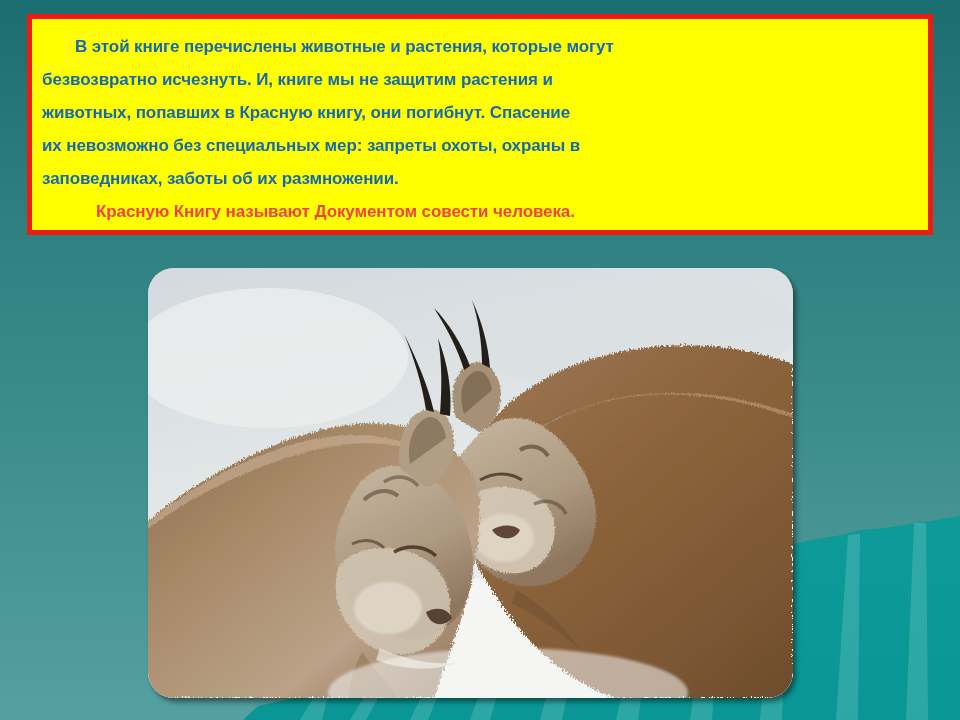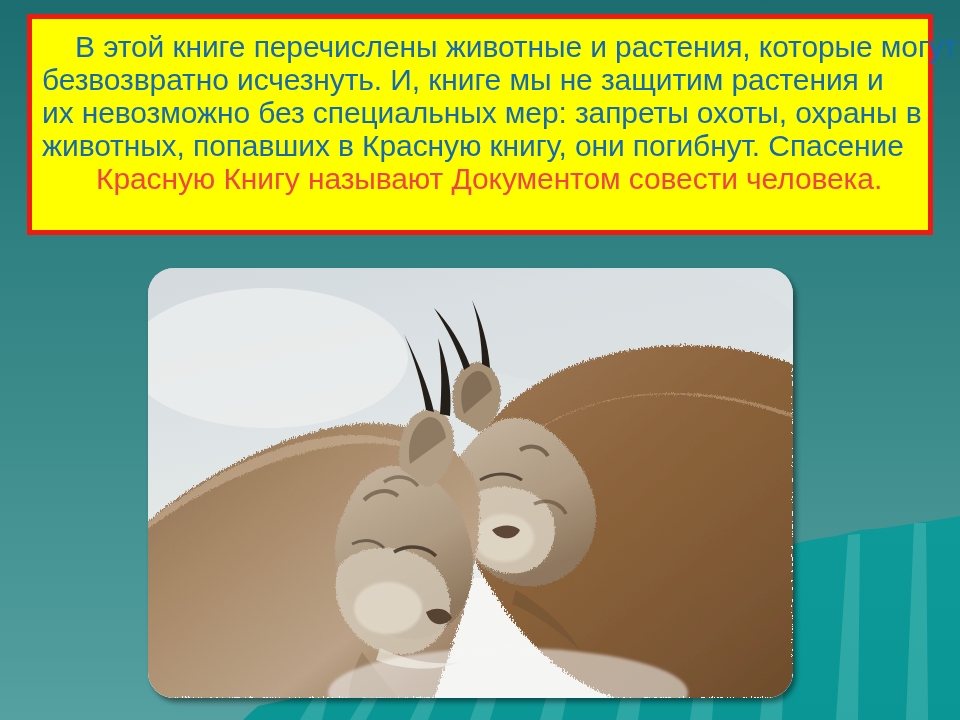--- a/index.html
+++ b/index.html
@@ -34,22 +34,22 @@
     top: 14px;
     width: 906px;
     height: 221px;
     box-sizing: border-box;
     background: #ffff00;
     border: 5px solid #ee1b10;
     padding: 11px 10px 0 10px;
   }
 
   .text-line {
-    font-size: 30px;
-    font-weight: normal;
+    font-size: 17px;
+    font-weight: bold;
     line-height: 33px;
     color: #1569b0;
     white-space: pre;
     letter-spacing: -0.1px;
   }
 
   .text-line.indent {
     text-indent: 33px;
   }
 
@@ -108,22 +108,23 @@
         <path d="M760,720 L776,547 L788,547 L782,720 Z" fill="#7fd0cc"></path>
         <path d="M836,720 L848,535 L860,534 L858,720 Z" fill="#7fd0cc"></path>
         <path d="M906,720 L914,523 L926,523 L928,720 Z" fill="#7fd0cc"></path>
       </g>
     </svg>
   </div>
 
   <div id="text-panel">
     <div class="text-line indent">В этой книге перечислены животные и растения, которые могут</div>
     <div class="text-line">безвозвратно исчезнуть. И, книге мы не защитим растения и</div>
+    <div class="text-line">животных, попавших в Красную книгу, они погибнут. Спасение</div>
     <div class="text-line">их невозможно без специальных мер: запреты охоты, охраны в</div>
-    <div class="text-line">животных, попавших в Красную книгу, они погибнут. Спасение</div>
+    <div class="text-line">заповедниках, заботы об их размножении.</div>
     <div class="text-line accent">Красную Книгу называют Документом совести человека.</div>
   </div>
 
   <div id="photo-card">
     <svg viewBox="0 0 645 430" xmlns="http://www.w3.org/2000/svg" preserveAspectRatio="xMidYMid slice" aria-hidden="true">
       <defs>
         <linearGradient id="skyGrad" x1="0" y1="0" x2="0.3" y2="1">
           <stop offset="0%" stop-color="#d6dee3"></stop>
           <stop offset="45%" stop-color="#e4eaed"></stop>
           <stop offset="100%" stop-color="#f4f6f6"></stop>

